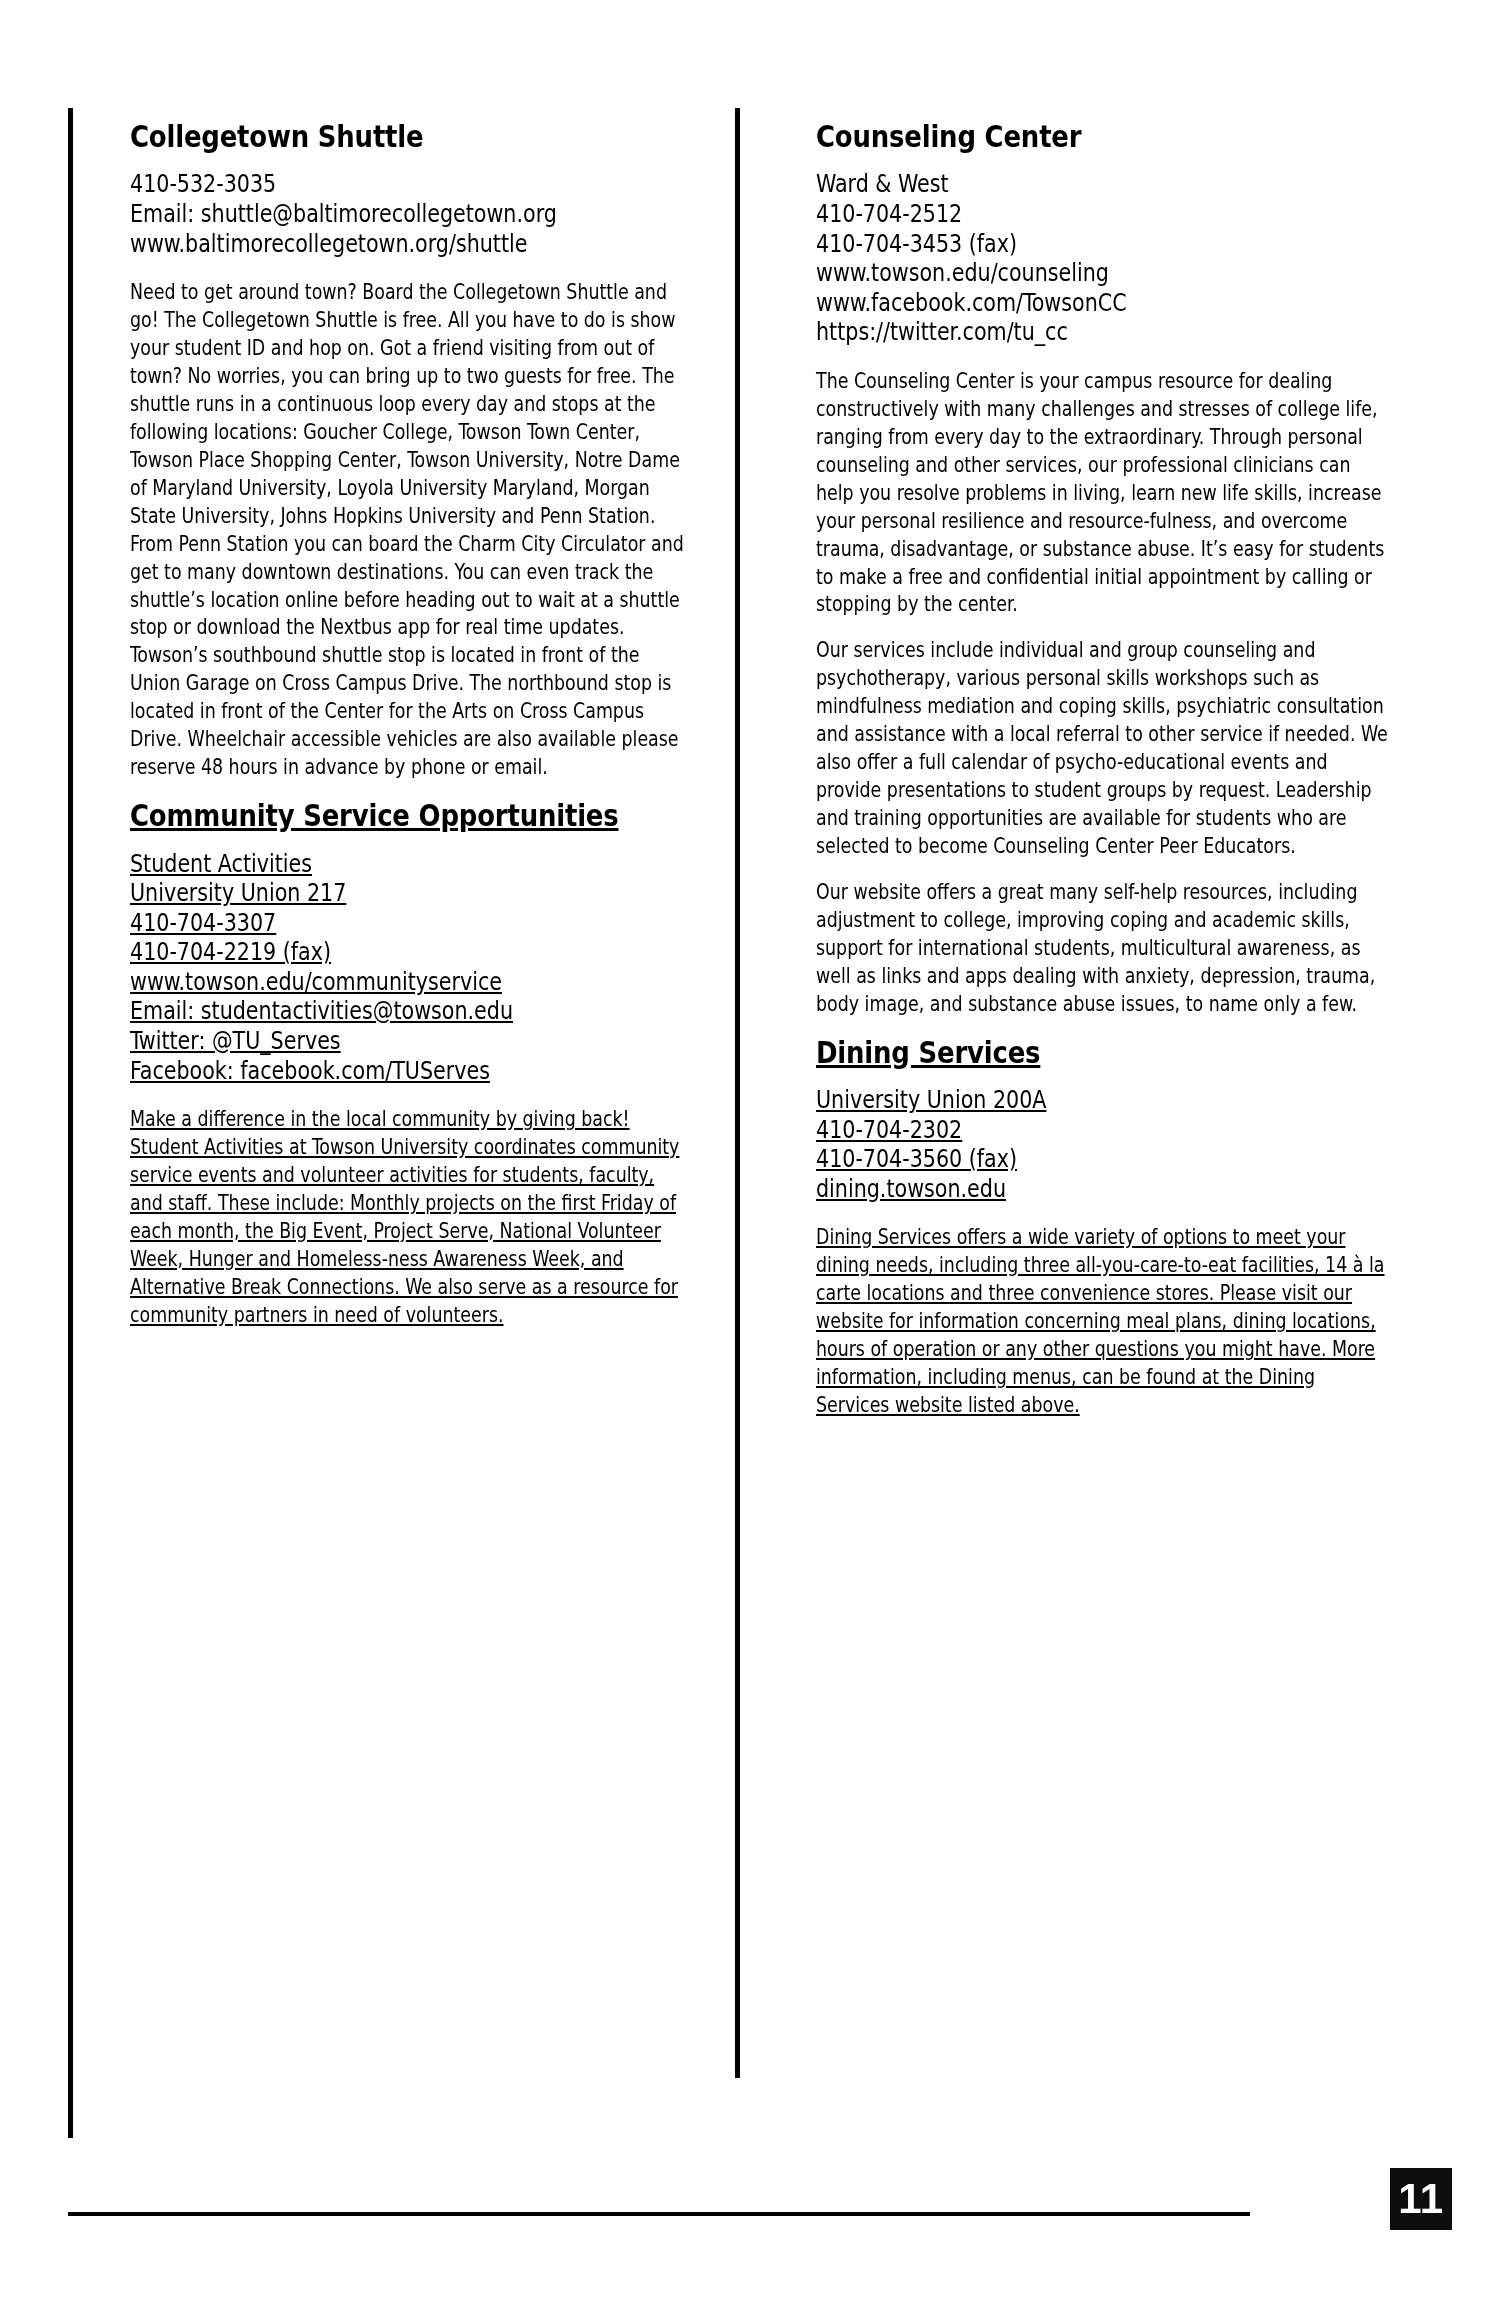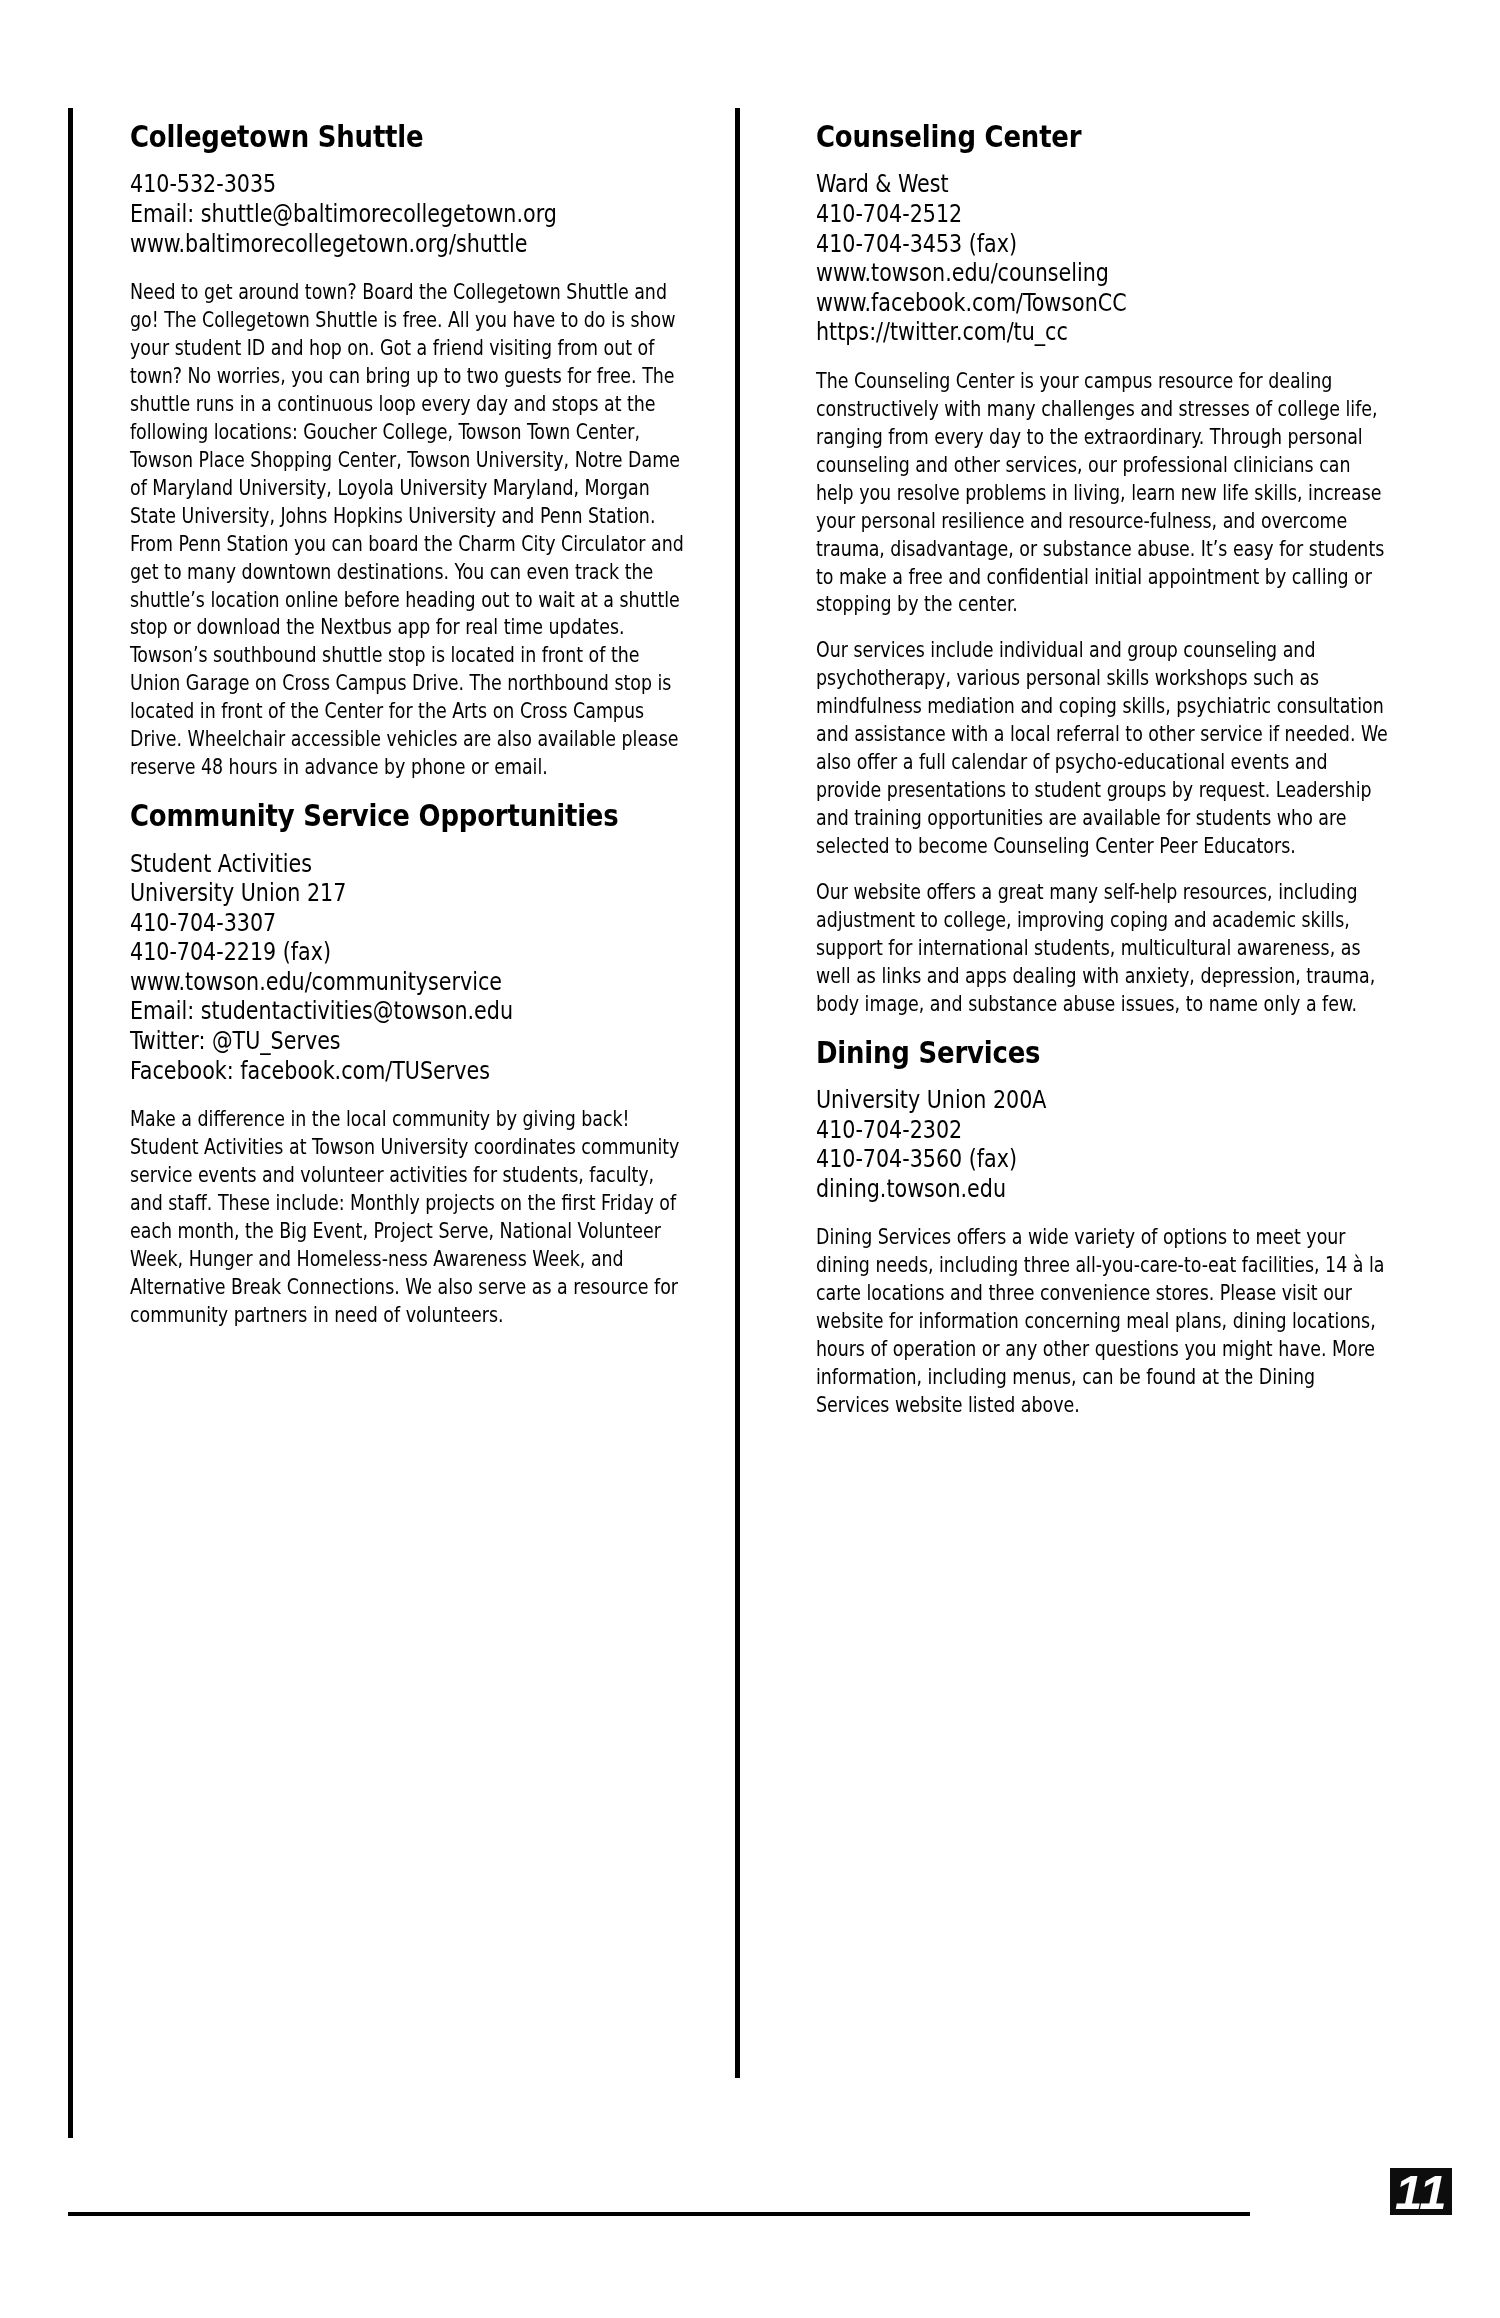--- a/index.html
+++ b/index.html
@@ -41,30 +41,29 @@
     height: 4px;
     background: #000;
   }
 
   
   .page-number {
     position: absolute;
     right: 48px;
     top: 2168px;
     width: 62px;
-    height: 47px;
+    height: 62px;
     background: #0d0d0d;
     color: #ffffff;
-    font-size: 49px;
+    font-size: 42px;
     font-weight: bold;
     display: flex;
     align-items: center;
     justify-content: center;
     letter-spacing: 0.5px;
-    font-style: italic;
   }
 
   
   .column {
     position: absolute;
     top: 120px;
   }
   .column-left  { left: 130px;  width: 555px; }
   .column-right { left: 816px;  width: 575px; }
 
@@ -99,21 +98,21 @@
     font-size: 21.5px;
     line-height: 1.30;
     margin: 0 0 18px 0;
     text-align: left;
     transform: scaleX(0.90);
     transform-origin: left top;
     width: 111%;
     hyphens: manual;
   }
 
-  .gap-before-heading { margin-top: 4px; }
+  .gap-before-heading { margin-top: 4px; text-decoration: underline; }
 </style>
 </head>
 <body>
 
 <div class="rule-left-vertical"></div>
 <div class="rule-column-divider"></div>
 <div class="rule-bottom"></div>
 
 <div class="page-number">11</div>
 

